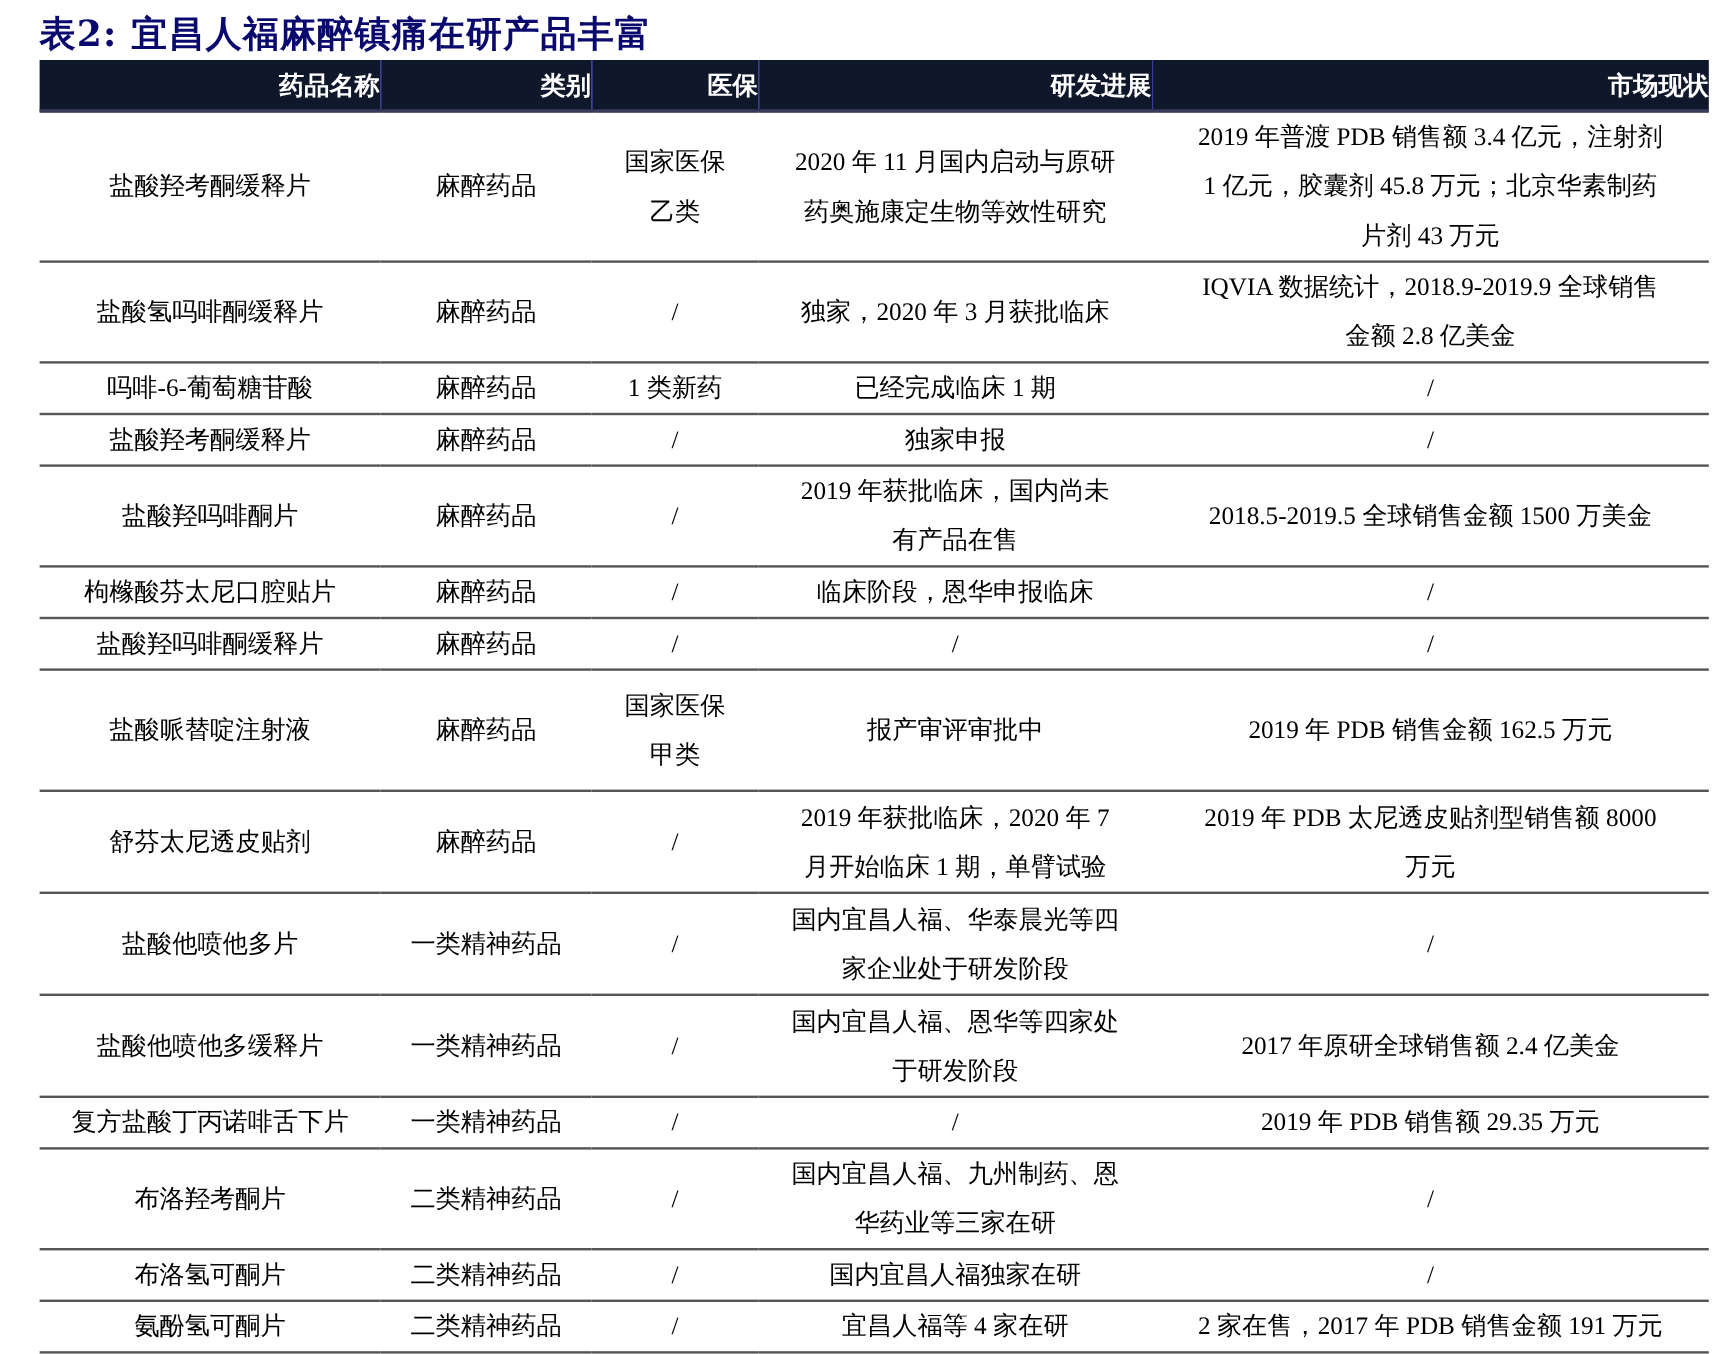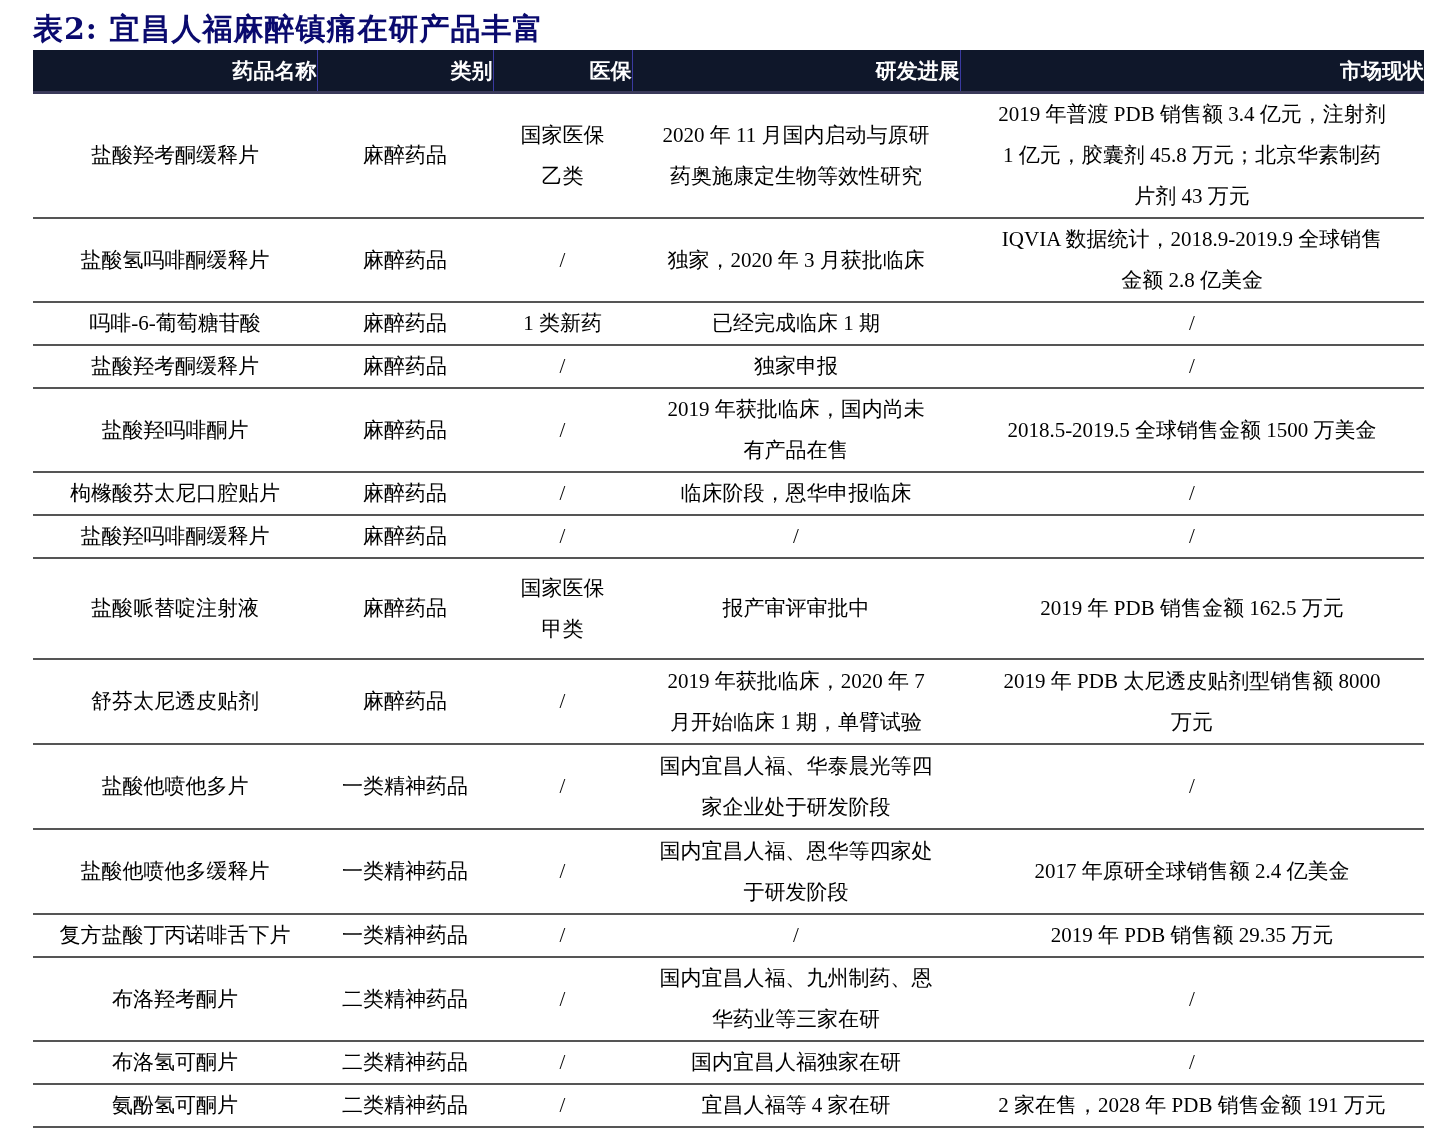--- a/index.html
+++ b/index.html
@@ -142,16 +142,16 @@
         <td>二类精神药品</td>
         <td>/</td>
         <td>国内宜昌人福独家在研</td>
         <td>/</td>
       </tr>
       <tr style="height: 43px;">
         <td>氨酚氢可酮片</td>
         <td>二类精神药品</td>
         <td>/</td>
         <td>宜昌人福等 4 家在研</td>
-        <td>2 家在售，2028 年 PDB 销售金额 191 万元</td>
+        <td>2 家在售，2017 年 PDB 销售金额 191 万元</td>
       </tr>
     </tbody>
 </table>
 
 </body></html>

